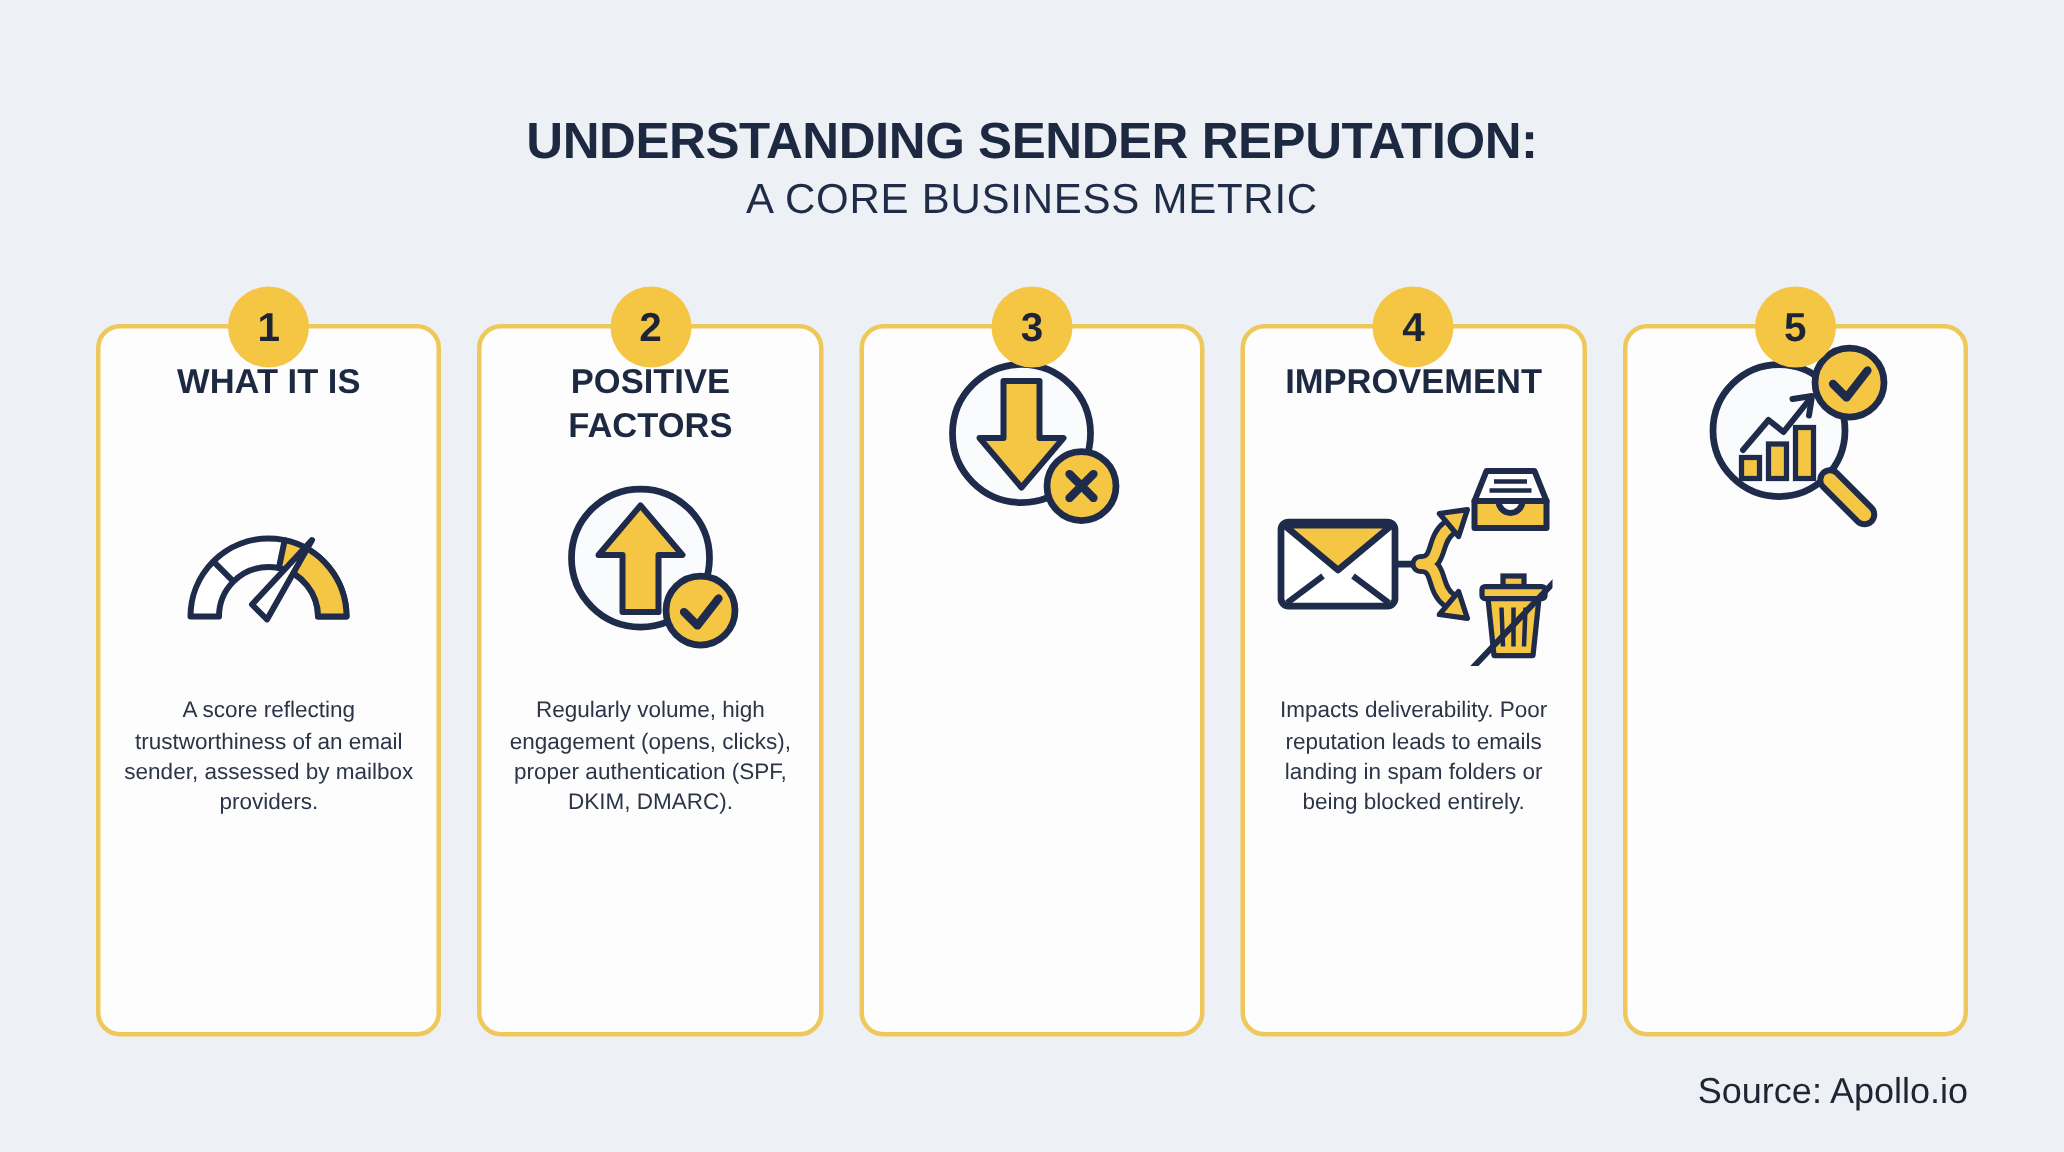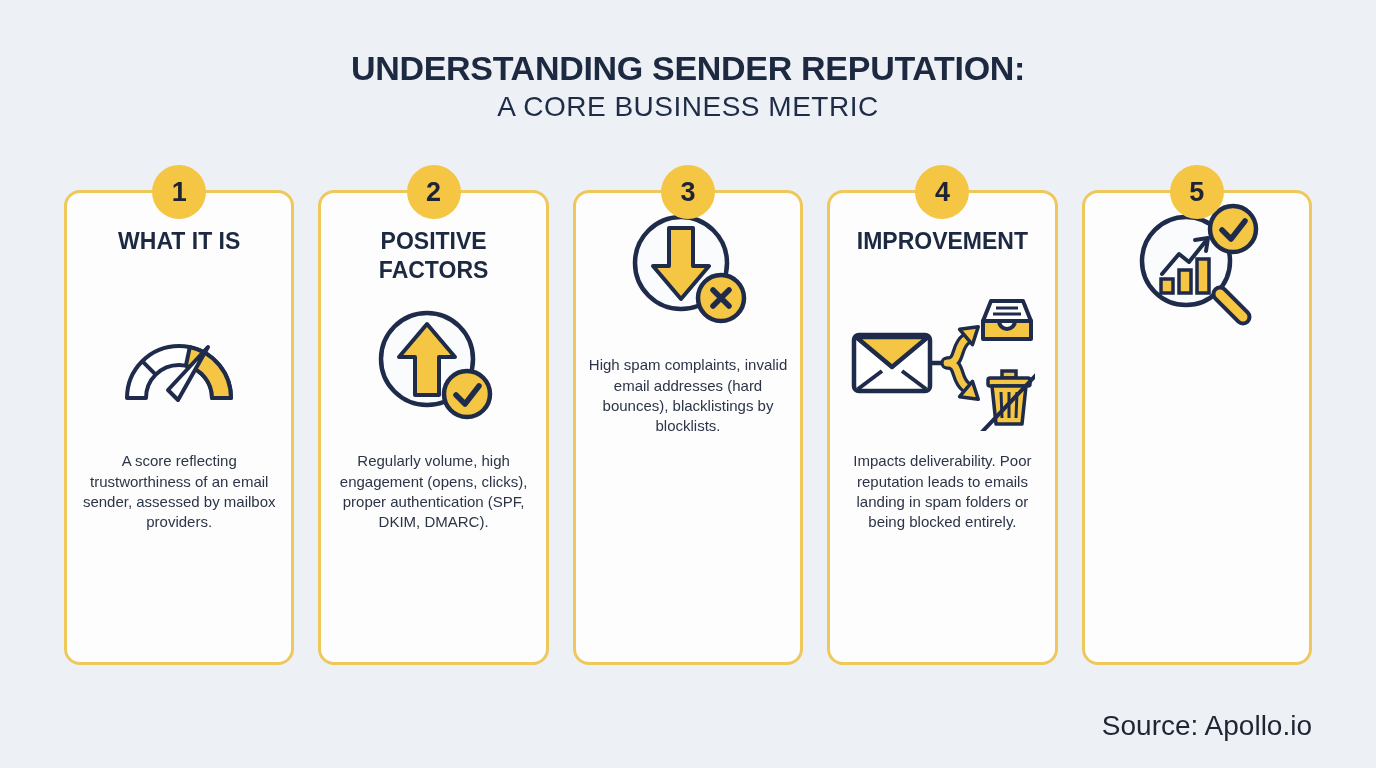--- a/index.html
+++ b/index.html
@@ -7,21 +7,21 @@
   body {
     background:#edf0f5;
     font-family:"Liberation Sans", sans-serif;
     color:#1e2a45;
     position:relative;
     overflow:hidden;
   }
   .title-block { text-align:center; padding-top:48px; }
   .title-line1 {
     font-size:34px; font-weight:800; letter-spacing:-0.3px;
-    color:#1c2940; line-height:1.22;
+    color:#1c2940; line-height:1.22;margin-top:26px;
   }
   .title-line2 {
     font-size:28px; font-weight:500; letter-spacing:0.5px;
     color:#1e2c47; line-height:1.25;
   }
   .cards {
     display:flex; gap:24px;
     padding:0 64px;
     margin-top:66px;
   }
@@ -35,39 +35,39 @@
     display:flex; flex-direction:column; align-items:center;
   }
   .badge {
     position:absolute; top:-28px; left:50%; transform:translateX(-50%);
     width:54px; height:54px; border-radius:50%;
     background:#f5c544;
     display:flex; align-items:center; justify-content:center;
     font-size:27px; font-weight:700; color:#1d2433;
   }
   .card-title {
-    margin-top:34px;
+    margin-top:21px;
     height:62px;
     font-size:23px; font-weight:700; color:#1c2940;
     text-align:center; line-height:1.22;
     padding:0 6px;
   }
   .icon-box {
     height:148px; width:100%;
     display:flex; align-items:center; justify-content:center;
   }
   .card-body {
     margin-top:14px;
     padding:0 13px;
     font-size:15px; line-height:1.34;
     color:#2c3547; text-align:center;
   }
   .source {
     position:absolute; right:64px; bottom:26px;
-    font-size:28px; color:#1f2633;
+    font-size:24px; color:#1f2633;
   }
   svg .nv { stroke:#1e2b4a; }
 </style>
 </head>
 <body>
 
 <header class="title-block">
   <div class="title-line1">UNDERSTANDING SENDER REPUTATION:</div>
   <div class="title-line2">A CORE BUSINESS METRIC</div>
 </header>
@@ -105,21 +105,20 @@
   <section class="card">
     <div class="badge">3</div>
     <div class="icon-box">
       <svg width="122" height="116" viewBox="0 0 122 116">
         <circle class="nv" cx="54" cy="54" r="46" fill="#fafbfd" stroke-width="4.5"></circle>
         <path class="nv" d="M 54 90 L 82 57 L 66 57 L 66 19 L 42 19 L 42 57 L 26 57 Z" fill="#f5c544" stroke-width="4" stroke-linejoin="round"></path>
         <circle class="nv" cx="94" cy="89" r="23" fill="#f5c544" stroke-width="4.5"></circle>
         <path class="nv" d="M 86 81 L 102 97 M 102 81 L 86 97" fill="none" stroke-width="5.5" stroke-linecap="round"></path>
       </svg>
     </div>
-    <p class="card-body">High spam complaints, invalid email addresses (hard bounces), blacklistings by blocklists.</p>
   </section>
 
   <section class="card">
     <div class="badge">4</div>
     <h2 class="card-title">IMPROVEMENT</h2>
     <div class="icon-box">
       <svg width="186" height="136" viewBox="0 0 186 136">
 
         <rect class="nv" x="5" y="40" width="76" height="56" rx="5" fill="#ffffff" stroke-width="4.5"></rect>
         <polygon class="nv" points="7,42 43,72 79,42" fill="#f5c544" stroke-width="4.5" stroke-linejoin="round"></polygon>

